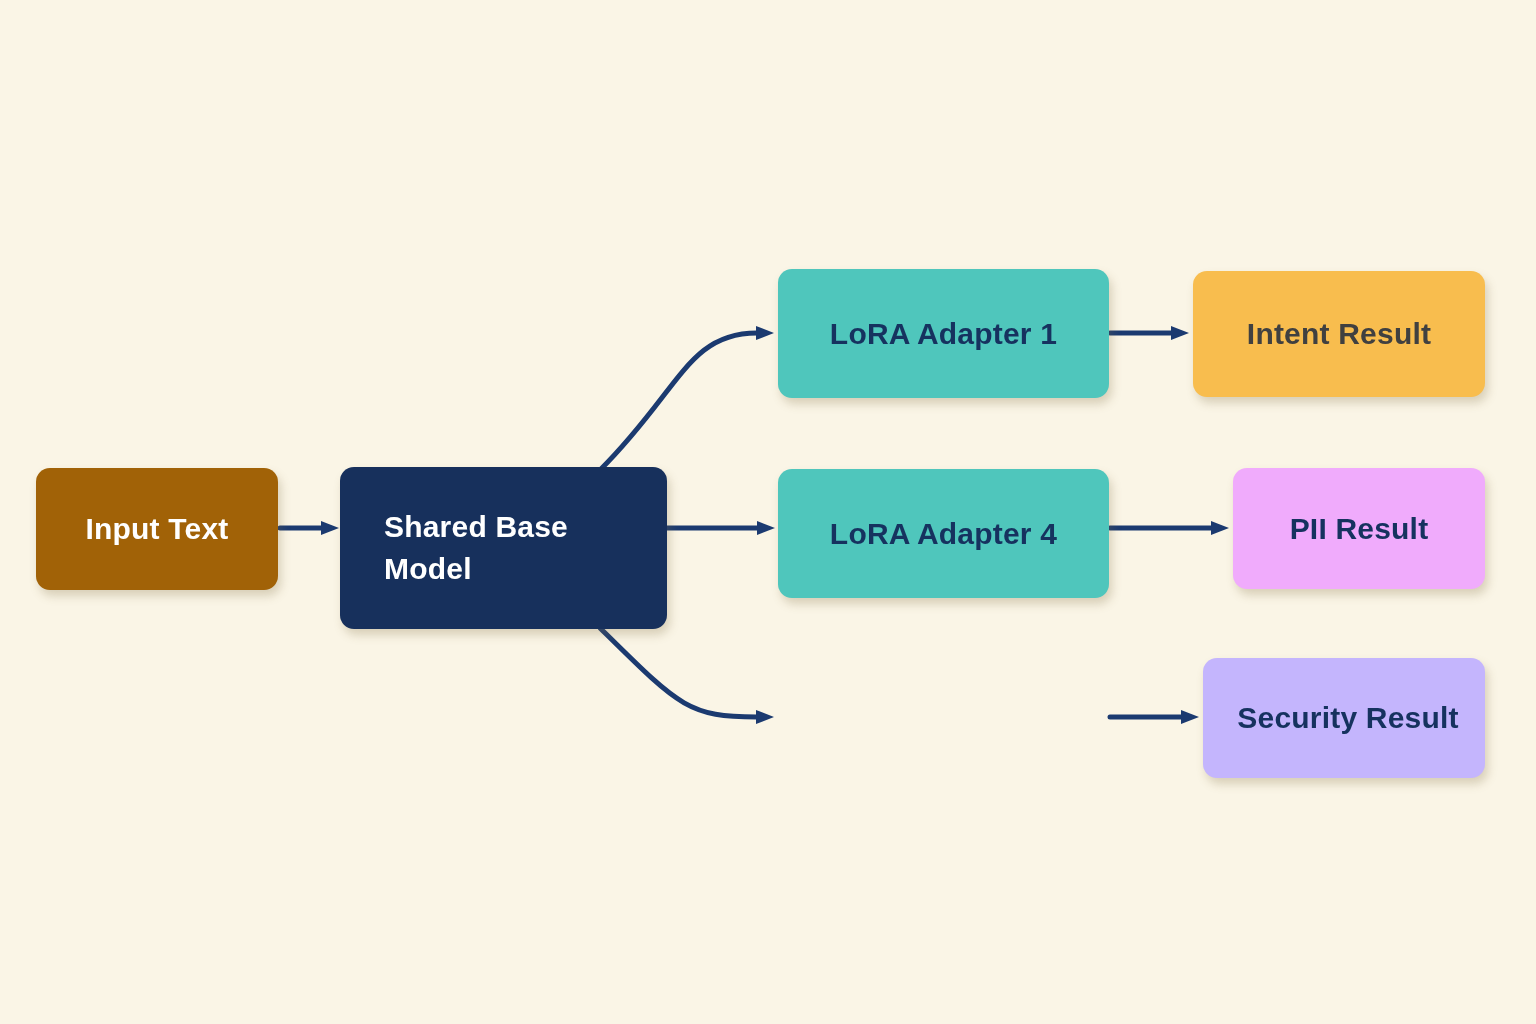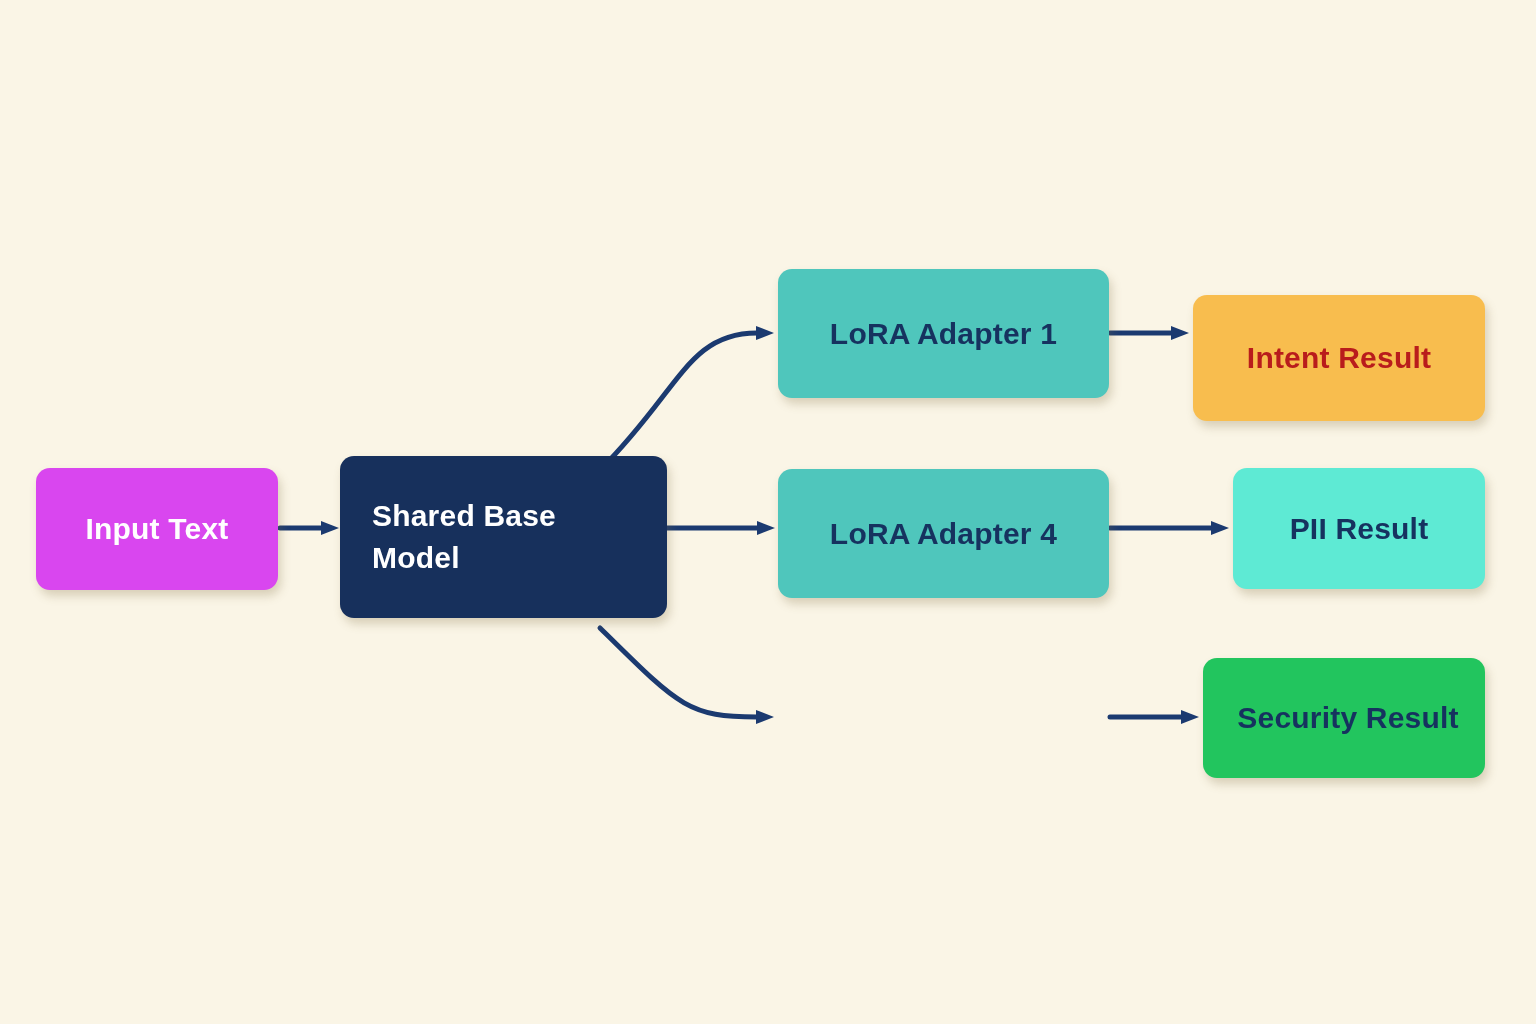--- a/index.html
+++ b/index.html
@@ -37,54 +37,53 @@
     border-radius: 14px;
     font-size: 30px;
     font-weight: 700;
     line-height: 1.4;
     box-shadow: 3px 6px 10px rgba(130, 110, 70, 0.28);
     box-sizing: border-box;
     letter-spacing: 0.2px;
   }
   .node-input {
     left: 36px; top: 468px; width: 242px; height: 122px;
-    background: #d946ef;
+    background: #a16207;
     color: #ffffff;
   }
   .node-base {
-    left: 340px; top: 456px; width: 327px; height: 162px;
+    left: 340px; top: 467px; width: 327px; height: 162px;
     background: #17305c;
     color: #ffffff;
     justify-content: flex-start;
     text-align: left;
-    padding-left: 32px;
+    padding-left: 44px;
     padding-right: 40px;
   }
   .node-adapter1 { left: 778px; top: 269px; }
   .node-adapter2 { left: 778px; top: 469px; }
   .node-adapter3 { left: 778px; top: 658px; }
   .node-adapter1, .node-adapter2, .node-adapter3 {
     width: 331px; height: 129px;
     background: #4fc6bc;
     color: #16325f;
   }
   .node-intent {
     left: 1193px; top: 271px; width: 292px; height: 126px;
     background: #f8bd4e;
-    color: #b91c1c;
-    margin-top: 24px;
+    color: #404040;
   }
   .node-pii {
     left: 1233px; top: 468px; width: 252px; height: 121px;
-    background: #5eead4;
+    background: #f0abfc;
     color: #16325f;
   }
   .node-security {
     left: 1203px; top: 658px; width: 282px; height: 120px;
-    background: #22c55e;
+    background: #c4b5fd;
     color: #16325f;
     padding-left: 8px;
   }
 </style>
 </head>
 <body>
 
 <div class="stage">
 
   <svg class="edges" viewBox="0 0 1536 1024" xmlns="http://www.w3.org/2000/svg">

